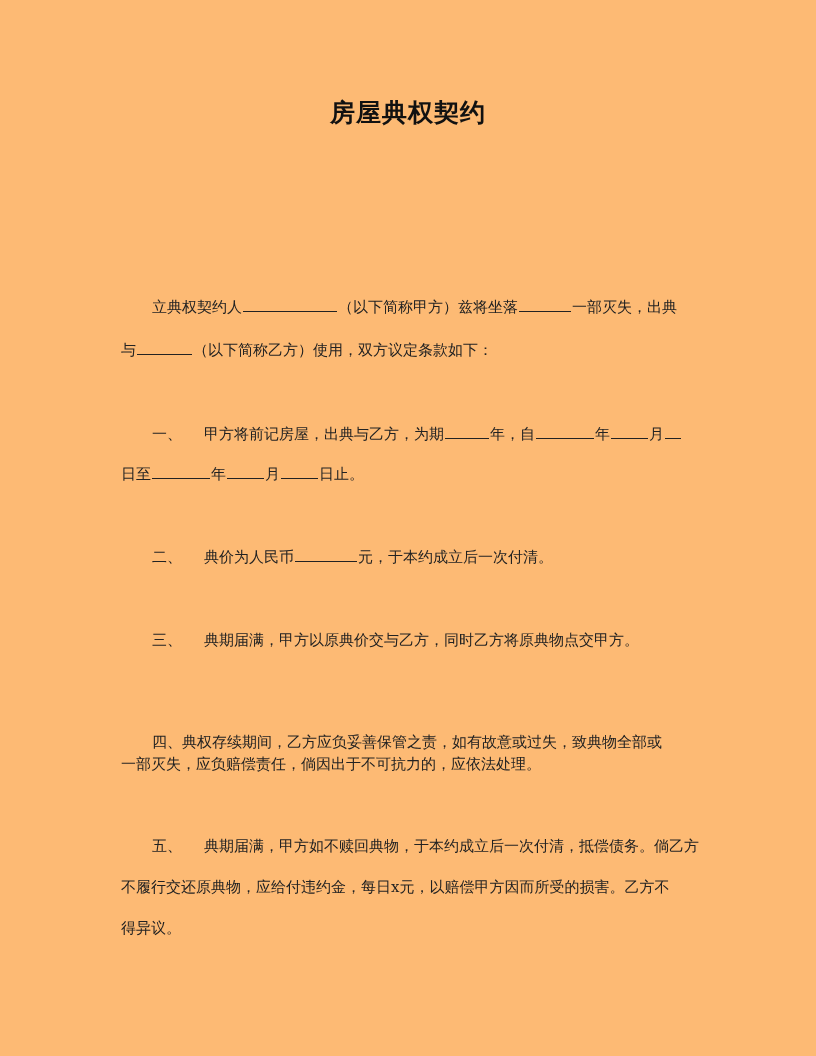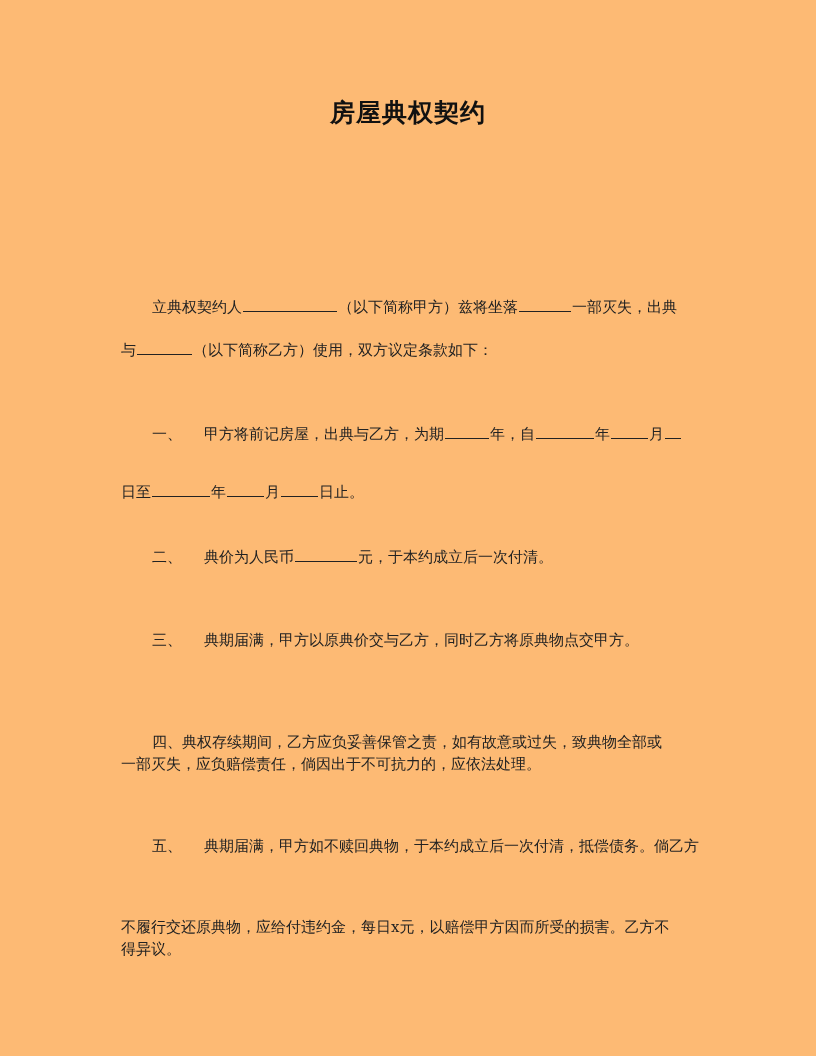--- a/index.html
+++ b/index.html
@@ -64,21 +64,21 @@
   <div class="line indent" style="top:297px;">
     <span>立典权契约人</span><span class="blank" style="width:94px;"></span><span>（以下简称甲方）兹将坐落</span><span class="blank" style="width:52px;"></span><span>一部灭失，出典</span>
   </div>
   <div class="line" style="top:340px;text-align:center;">
     <span>与</span><span class="blank" style="width:55px;"></span><span>（以下简称乙方）使用，双方议定条款如下：</span>
   </div>
 
   <div class="line indent" style="top:424px;">
     <span class="num">一、</span><span class="gap"></span><span>甲方将前记房屋，出典与乙方，为期</span><span class="blank" style="width:44px;"></span><span>年，自</span><span class="blank" style="width:58px;"></span><span>年</span><span class="blank" style="width:37px;"></span><span>月</span><span class="blank" style="width:16px;"></span>
   </div>
-  <div class="line" style="top:464px;margin-top:18px;">
+  <div class="line" style="top:464px;">
     <span>日至</span><span class="blank" style="width:58px;"></span><span>年</span><span class="blank" style="width:37px;"></span><span>月</span><span class="blank" style="width:37px;"></span><span>日止。</span>
   </div>
 
   <div class="line indent" style="top:547px;">
     <span class="num">二、</span><span class="gap"></span><span>典价为人民币</span><span class="blank" style="width:62px;"></span><span>元，于本约成立后一次付清。</span>
   </div>
 
   <div class="line indent" style="top:630px;">
     <span class="num">三、</span><span class="gap"></span><span>典期届满，甲方以原典价交与乙方，同时乙方将原典物点交甲方。</span>
   </div>
@@ -86,20 +86,20 @@
   <div class="line indent" style="top:712px;margin-top:20px;">
     <span class="num">四、</span><span>典权存续期间，乙方应负妥善保管之责，如有故意或过失，致典物全部或</span>
   </div>
   <div class="line" style="top:754px;font-family:Liberation Serif, serif;">
     <span>一部灭失，应负赔偿责任，倘因出于不可抗力的，应依法处理。</span>
   </div>
 
   <div class="line indent" style="top:836px;">
     <span class="num">五、</span><span class="gap"></span><span>典期届满，甲方如不赎回典物，于本约成立后一次付清，抵偿债务。倘乙方</span>
   </div>
-  <div class="line" style="top:917px;">
+  <div class="line" style="top:877px;">
     <span>不履行交还原典物，应给付违约金，每日x元，以赔偿甲方因而所受的损害。乙方不</span>
   </div>
-  <div class="line" style="top:918px;margin-top:21px;">
+  <div class="line" style="top:918px;">
     <span>得异议。</span>
   </div>
 
 </div>
 
 </body></html>

